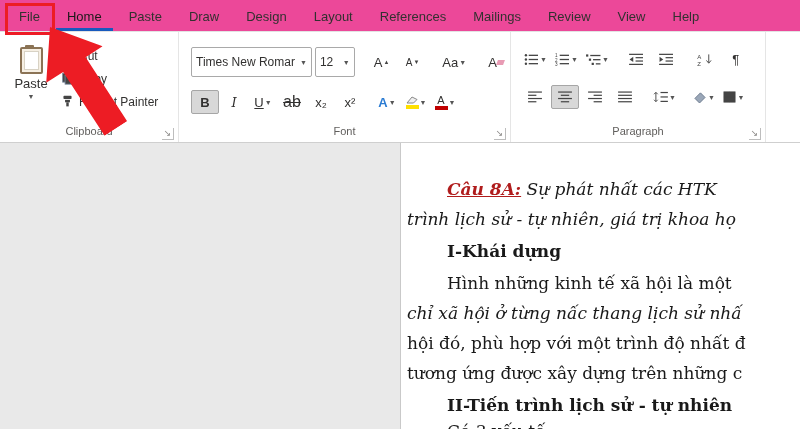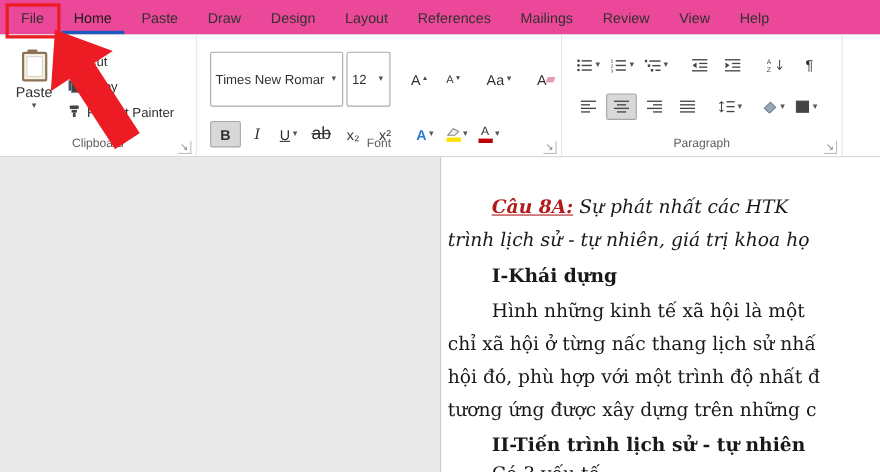--- a/index.html
+++ b/index.html
@@ -28,21 +28,21 @@
   .paste .lbl{font-size:13px;color:#323130;}
   .clipicon{width:19px;height:23px;background:#f6efe3;border:2px solid #8b7355;border-radius:2px;position:relative;}
   .clipicon::before{content:"";position:absolute;top:-4px;left:3px;width:9px;height:4px;background:#8b7355;border-radius:1px;}
   .clipicon::after{content:"";position:absolute;left:2px;top:2px;right:2px;bottom:2px;background:#fff;border:1px solid #d8d2c4;}
   .clipcol{display:flex;flex-direction:column;margin-left:4px;margin-top:2px;}
   .srow{display:flex;align-items:center;gap:5px;height:23px;font-size:12px;color:#323130;padding:0 3px;white-space:nowrap;overflow:hidden;}
 
   
   .frow1{display:flex;align-items:center;gap:3px;margin:15px 0 0 12px;}
   .combo{height:20px;border:1px solid #a9a9a9;border-radius:2px;display:flex;align-items:center;
-         justify-content:space-between;font-size:12px;color:#323130;padding:14px 4px;background:#fff;}
+         justify-content:space-between;font-size:12px;color:#323130;padding:4px 4px;background:#fff;}
   .fontbox{width:112px;}
   .sizebox{width:30px;}
   .frow2{display:flex;align-items:center;gap:1px;margin:13px 0 0 12px;}
   .ib{min-width:22px;height:22px;display:flex;align-items:center;justify-content:center;
       font-size:13px;color:#323130;border:1px solid transparent;border-radius:2px;gap:1px;padding:0 2px;}
   .ib.sel{background:#d8d8d8;border-color:#a6a6a6;}
   .b-bold{font-weight:700;}
   .b-italic{font-style:italic;font-family:"DejaVu Serif","Liberation Serif",serif;}
   .b-underline{text-decoration:underline;}
   .b-strike{text-decoration:line-through;font-size:16px;}
@@ -327,21 +327,21 @@
       <span class="launcher">↘</span>
     </div>
   </div>
 
   <div class="docarea">
     <div class="page">
       <div class="dl ind" style="top:36px;"><span class="t-red">Câu 8A:</span><span class="it"> Sự phát nhất các HTK</span></div>
       <div class="dl it" style="top:66px;">trình lịch sử - tự nhiên, giá trị khoa họ</div>
       <div class="dl ind bold" style="top:98px;">I-Khái dựng</div>
       <div class="dl ind" style="top:130px;">Hình những kinh tế xã hội là một</div>
-      <div class="dl" style="top:160px;">chỉ xã hội ở từng nấc thang lịch sử nhấ</div>
+      <div class="dl" style="top:160px;font-style:italic;">chỉ xã hội ở từng nấc thang lịch sử nhấ</div>
       <div class="dl" style="top:190px;">hội đó, phù hợp với một trình độ nhất đ</div>
       <div class="dl" style="top:220px;">tương ứng được xây dựng trên những c</div>
       <div class="dl ind bold" style="top:252px;">II-Tiến trình lịch sử - tự nhiên</div>
       <div class="dl ind" style="top:278px;">Có 3 yếu tố</div>
     </div>
   </div>
 
   <div class="filebox"></div>
   <svg class="arrow" width="60" height="108" viewBox="0 0 60 108">
     <polygon points="30,0 0,40 18,40 18,108 42,108 42,40 60,40" fill="#ed1c24"></polygon>

